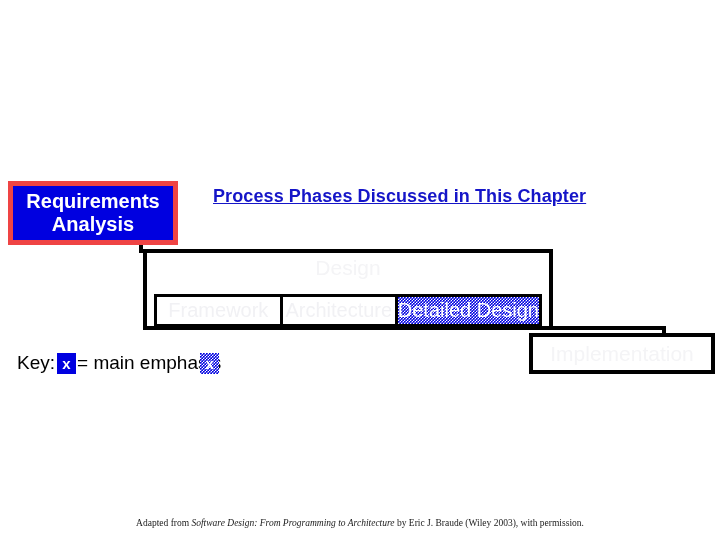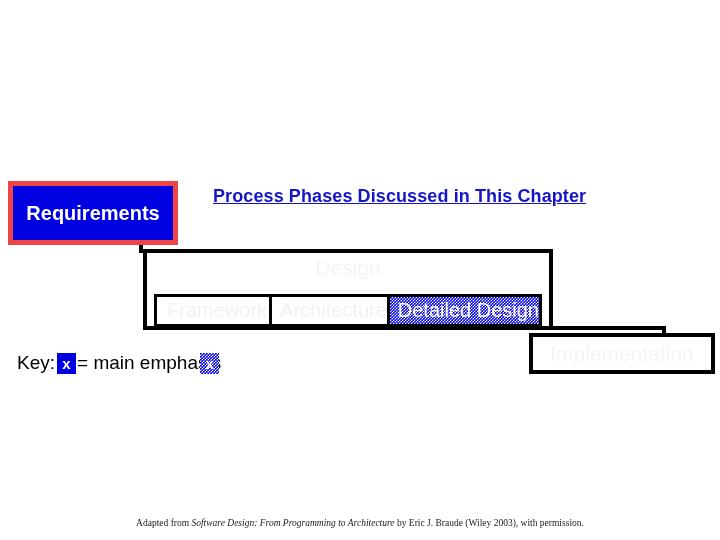--- a/index.html
+++ b/index.html
@@ -85,21 +85,20 @@
     border: 3px solid #000000;
     box-sizing: border-box;
     background: #ffffff;
     position: relative;
     display: flex;
     align-items: center;
     justify-content: center;
     font-size: 20px;
     color: #F1F1F4;
     white-space: nowrap;
-    padding-left: 8px;
   }
   .sub-box.framework   { width: 132px; }
   .sub-box.architecture{ width: 121px; margin-left: -3px; }
   .sub-box.detailed    {
     flex: 1;
     margin-left: -3px;
     color: #ffffff;
     background-color: #0000E0;
     background-image:
       linear-gradient(45deg, #ffffff 25%, transparent 25%, transparent 75%, #ffffff 75%),
@@ -181,20 +180,21 @@
     color: #1a1a1a;
     white-space: nowrap;
   }
   #footer i { font-style: italic; }
 </style>
 </head>
 <body>
 
 <div id="req-box">
   <span>Requirements</span>
+  <span>Analysis</span>
 </div>
 
 <div id="chapter-title">Process Phases Discussed in This Chapter</div>
 
 <div class="connector" style="left:139px; top:245px; width:4px; height:8px;"></div>
 
 <div id="design-box">
   <div id="design-label">Design</div>
 
   <div id="design-subrow">

